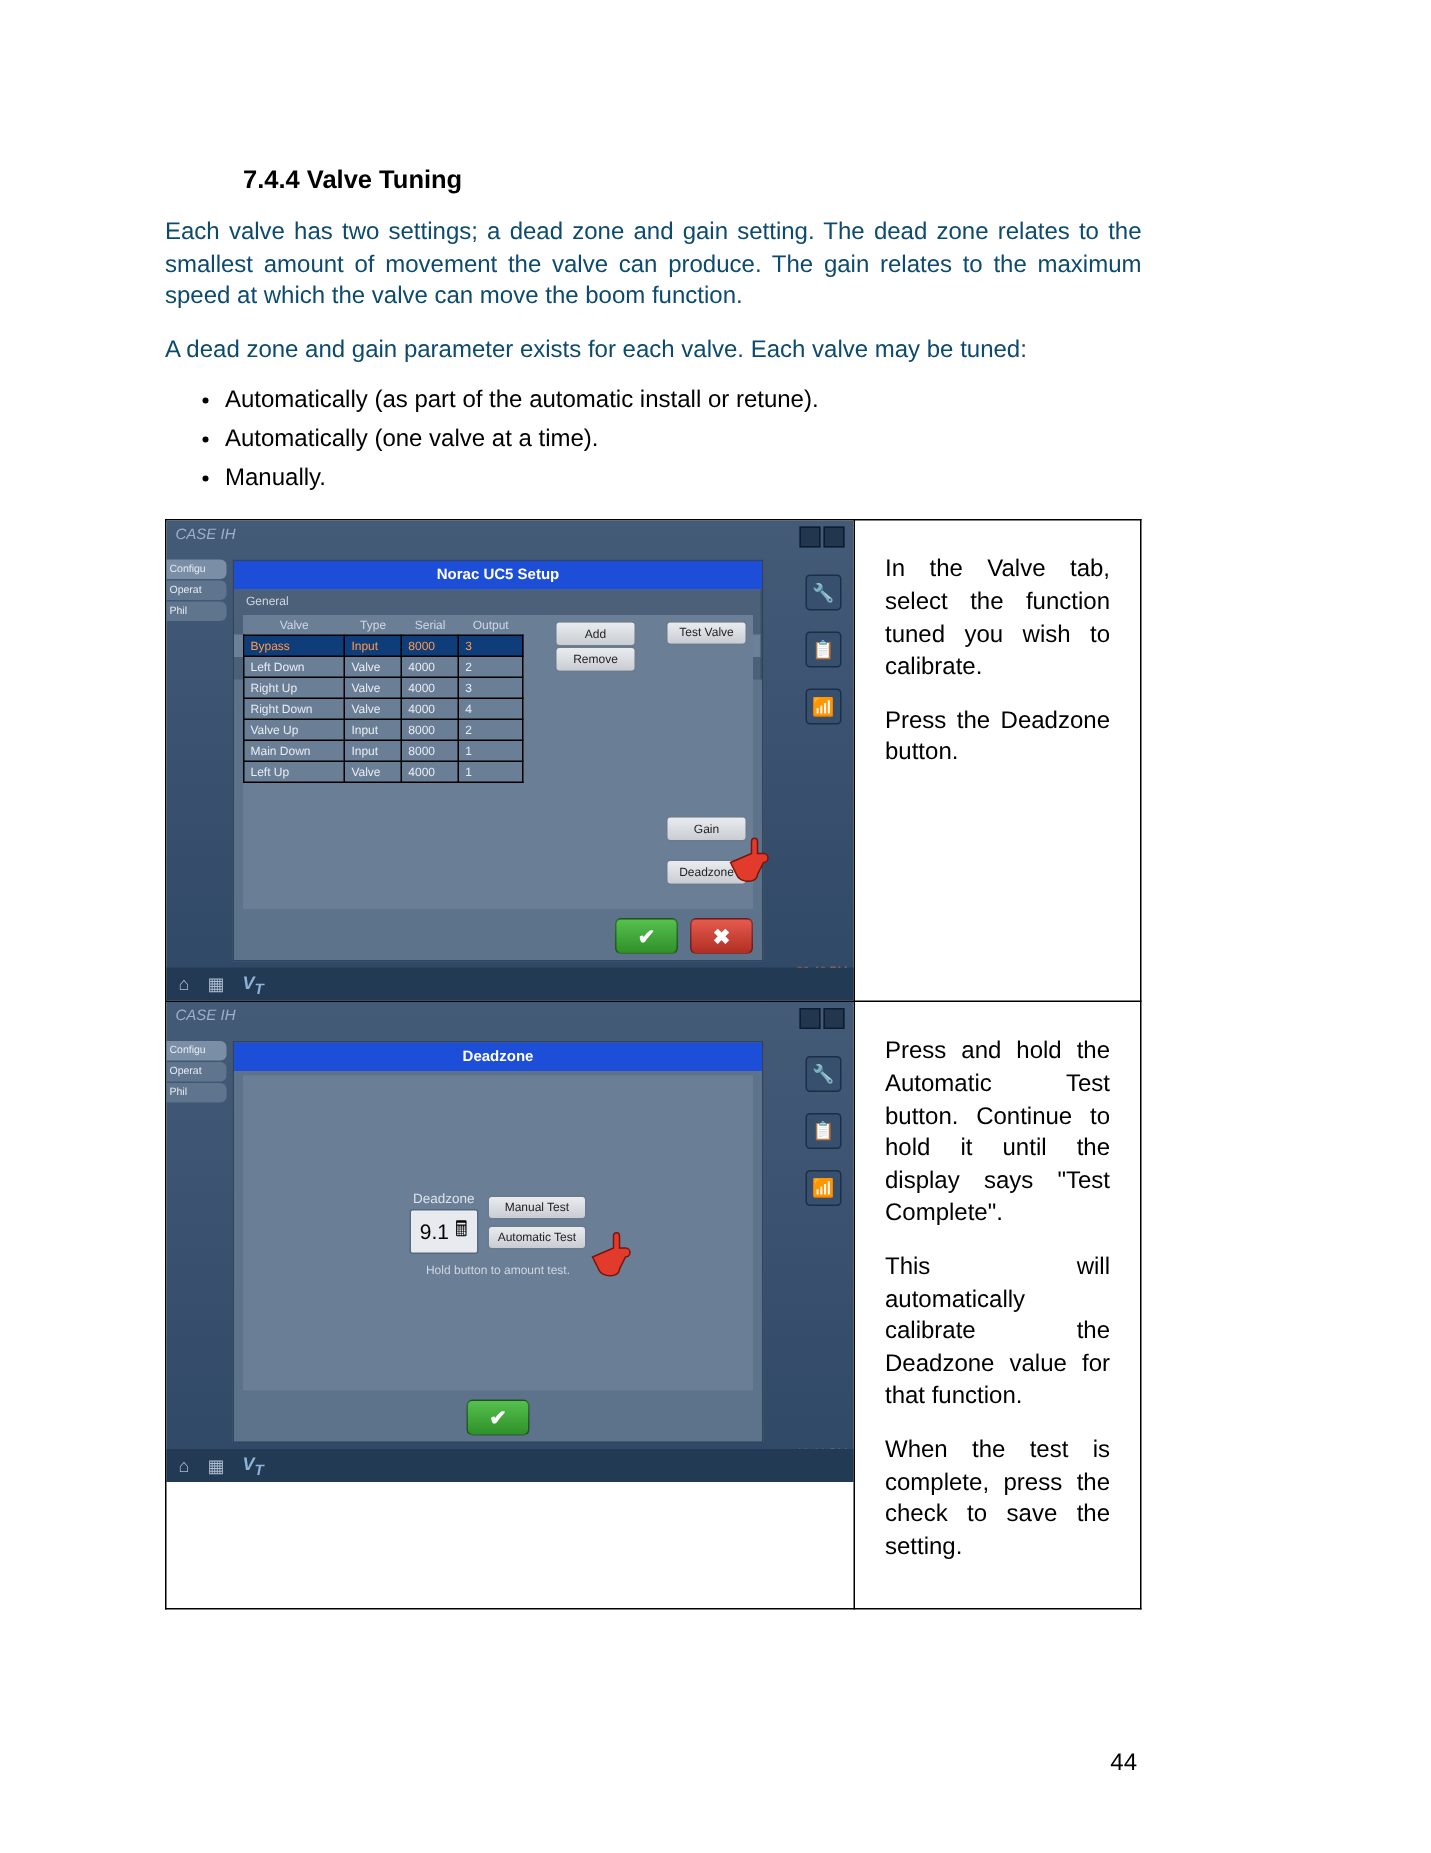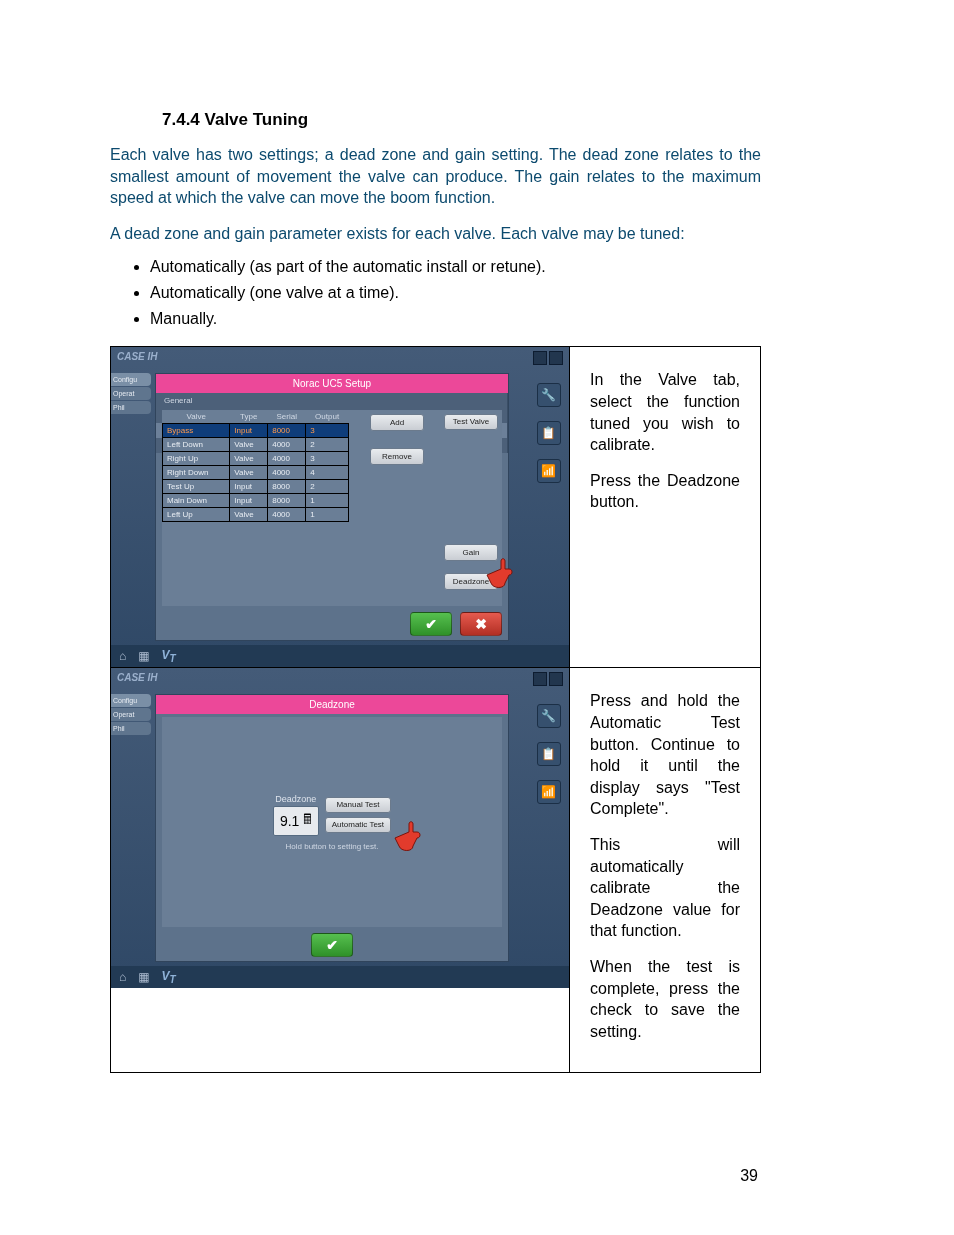--- a/index.html
+++ b/index.html
@@ -66,21 +66,21 @@
   .shot {
     width: 100%; height: 320px;
     background: linear-gradient(#445b78, #2f4866);
     position: relative;
     color: #bfc7d3;
     font-family: Arial, sans-serif;
     font-size: 9px;
   }
   .shot .brand {
     position: absolute; top: 4px; left: 6px;
-    font-size: 10px; font-style: italic; color: #9bb0cc; font-weight: bold;
+    font-size: 10px; font-style: italic; color: #9bb0cc;
   }
   .shot .window-ctrls {
     position: absolute; top: 4px; right: 6px;
     display: flex; gap: 2px;
   }
   .shot .window-ctrls span {
     width: 12px; height: 12px; background: #22364e;
     border: 1px solid #0d1c30; display: inline-block;
   }
   .shot .left-tabs {
@@ -92,22 +92,22 @@
     width: 36px; padding: 3px 2px;
     font-size: 7px; border-top-right-radius: 4px; border-bottom-right-radius: 4px;
   }
   .shot .left-tab.sel { background: #7a8fa6; }
   .shot .panel {
     position: absolute; left: 44px; top: 26px;
     right: 60px; bottom: 26px;
     background: #5d728b; border: 1px solid #30445c;
   }
   .shot .panel-title {
-    background: #ec4899; color: #fff;
-    font-weight: normal; text-align: center;
+    background: #1d4ed8; color: #fff;
+    font-weight: bold; text-align: center;
     padding: 4px 0; font-size: 10px;
   }
   .shot .tabs {
     display: flex; background: #4c6079; flex-direction: column;
   }
   .shot .tab {
     padding: 3px 8px; font-size: 8px; color: #cfd7e3;
     border-right: 1px solid #3a4e66;
   }
   .shot .tab.sel { background: #6c8099; color: #fff; }
@@ -123,21 +123,21 @@
     font-weight: normal; color: #d0d8e4; padding: 2px 4px;
   }
   .shot table.valves td {
     padding: 2px 4px;
   }
   .shot table.valves tr.sel td {
     background: #0f3d7a; color: #ff9a4d;
   }
   .shot .side-btns {
     position: absolute; top: 4px; right: 78px;
-    display: flex; flex-direction: column; gap: 17px;
+    display: flex; flex-direction: column; gap: 0;
   }
   .shot .side-right {
     position: absolute; top: 4px; right: 4px;
     display: flex; flex-direction: column; gap: 12px;
   }
   .shot .btn {
     background: linear-gradient(#e9ecef,#c9cdd3); color: #222;
     border: 1px solid #6b7a8c; border-radius: 3px;
     padding: 3px 6px; font-size: 8px; min-width: 40px; text-align: center;
   }
@@ -276,21 +276,21 @@
                         <td>4000</td>
                         <td>3</td>
                       </tr>
                 <tr>
                         <td>Right Down</td>
                         <td>Valve</td>
                         <td>4000</td>
                         <td>4</td>
                       </tr>
                 <tr>
-                        <td>Test Up</td>
+                        <td>Valve Up</td>
                         <td>Input</td>
                         <td>8000</td>
                         <td>2</td>
                       </tr>
                 <tr>
                         <td>Main Down</td>
                         <td>Input</td>
                         <td>8000</td>
                         <td>1</td>
                       </tr>
@@ -364,21 +364,21 @@
                     <div class="dz-val">
                       <span>9.1</span>
                       <span>🖩</span>
                     </div>
                   </div>
                   <div style="display:flex;flex-direction:column;gap:4px;">
                     <div class="btn" style="line-height:1">Manual Test</div>
                     <div class="btn" style="line-height:1">Automatic Test</div>
                   </div>
                 </div>
-                <div class="hint">Hold button to setting test.</div>
+                <div class="hint">Hold button to amount test.</div>
               </div>
             </div>
             <div class="btn-lg ok" style="right:50%; transform:translateX(50%);">✔</div>
           </div>
           <svg class="hand" style="left:280px; top:150px;" viewBox="0 0 40 40">
             <path d="M4 20 L18 14 L18 6 C18 3 22 3 22 6 L22 14 L26 14 C30 14 30 20 26 20 L22 28 C22 34 10 34 8 28 Z" fill="#e23b2c" stroke="#7a140c" stroke-width="1"></path>
           </svg>
           <div class="bottom-bar">
             <span>⌂</span>
             <span>▦</span>
@@ -388,14 +388,14 @@
       </td>
       <td class="right">
         <p class="step-text">Press and hold the Automatic Test button.  Continue to hold it until the display says "Test Complete".</p>
         <p class="step-text">This will automatically calibrate the Deadzone value for that function.</p>
         <p class="step-text">When the test is complete, press the check to save the setting.</p>
       </td>
     </tr>
   </tbody>
     </table>
 
-  <div class="page-num">39</div>
+  <div class="page-num">44</div>
 </div>
 
 </body></html>

